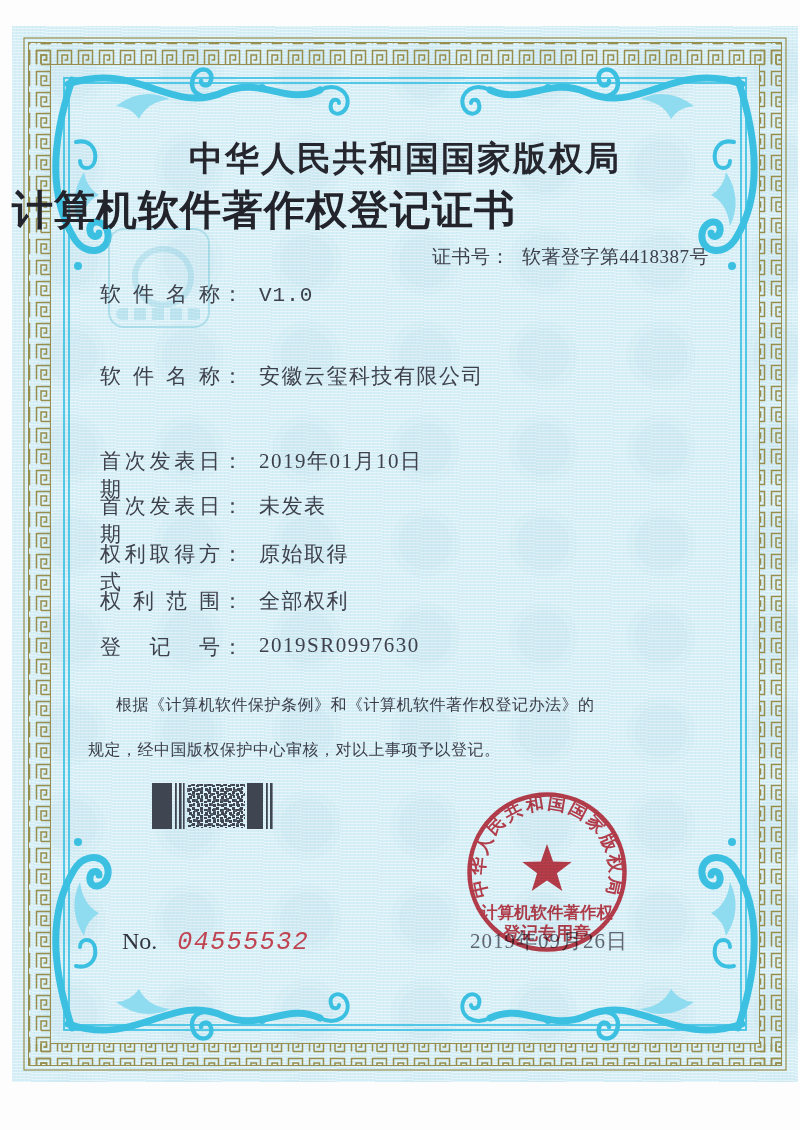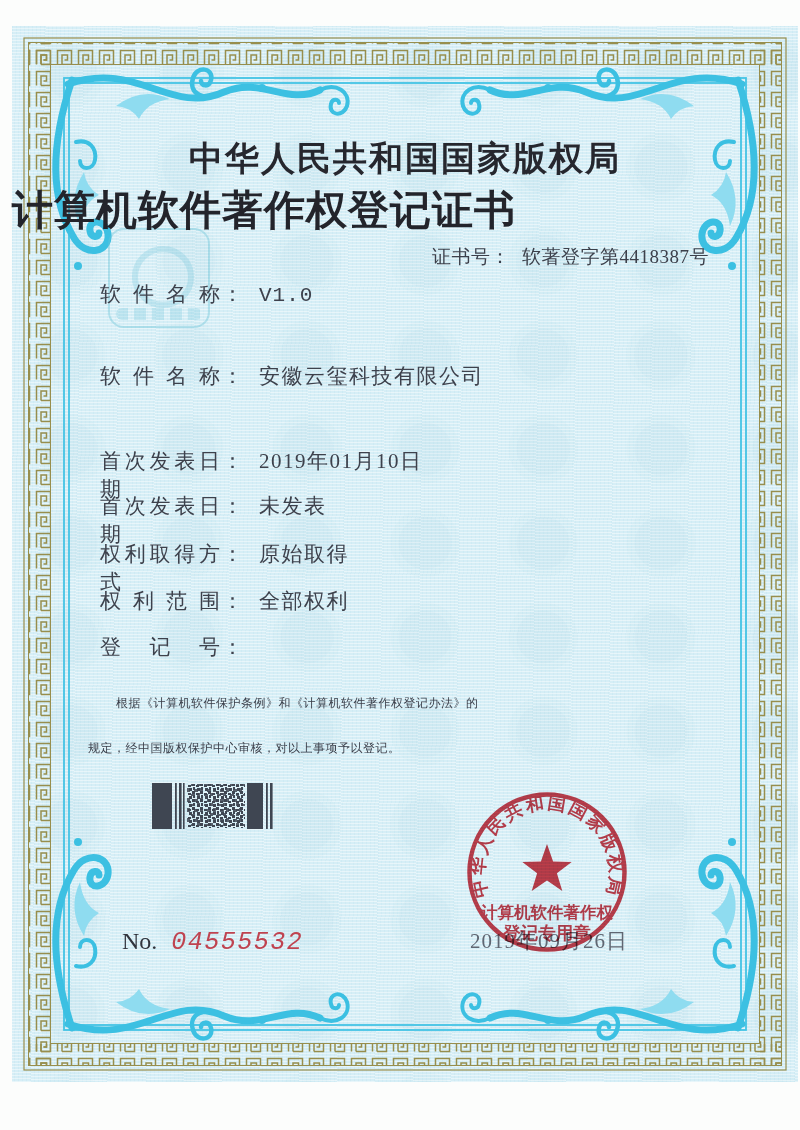--- a/index.html
+++ b/index.html
@@ -29,22 +29,22 @@
   }
   .certno{
     position:absolute;right:89px;top:218px;font-size:19px;color:#3c404b;
     display:flex;gap:12px;letter-spacing:.5px;
   }
   .row{position:absolute;left:88px;display:flex;align-items:flex-start;color:#3d414c;font-size:21px;}
   .flabel{display:inline-block;width:120px;text-align:justify;text-align-last:justify;letter-spacing:0;}
   .colon{margin-left:2px;}
   .fvalue{margin-left:16px;letter-spacing:1.5px;white-space:nowrap;}
   .fvalue .v2{letter-spacing:1px;margin-top:4px;font-family:Liberation Mono, monospace;}
-  .stmt{position:absolute;color:#3a3e49;font-size:12px;letter-spacing:.5px;white-space:nowrap;}
-  .serial{position:absolute;left:110px;top:902px;font-size:24px;color:#31343d;display:flex;gap:14px;align-items:baseline;}
+  .stmt{position:absolute;color:#3a3e49;font-size:16px;letter-spacing:.5px;white-space:nowrap;}
+  .serial{position:absolute;left:110px;top:902px;font-size:24px;color:#31343d;display:flex;gap:20px;align-items:baseline;}
   .serial .num{font-family:"Liberation Mono","DejaVu Sans Mono",monospace;font-size:25px;color:#bf4350;letter-spacing:1.5px;font-style:italic;}
   .sealdate{
     position:absolute;left:458px;top:901px;font-size:21px;color:#5f6672;
     letter-spacing:1px;z-index:1;white-space:nowrap;
   }
   .seal{position:absolute;left:450px;top:761px;z-index:2;mix-blend-mode:multiply;opacity:.92;}
   .holo{
     position:absolute;left:96px;top:202px;width:98px;height:96px;
     border:2px solid rgba(105,195,215,.40);border-radius:16px;
   }
@@ -161,20 +161,21 @@
 
   <div class="row" style="top:561px">
     <span class="flabel">权利范围</span>
       <span class="colon">：</span>
     <div class="fvalue">全部权利</div>
   </div>
 
   <div class="row" style="top:607px">
     <span class="flabel">登记号</span>
       <span class="colon">：</span>
+    <div class="fvalue">2019SR0997630</div>
   </div>
 
   <div class="stmt" style="left:104px;top:669px">根据《计算机软件保护条例》和《计算机软件著作权登记办法》的</div>
   <div class="stmt" style="left:76px;top:714px">规定，经中国版权保护中心审核，对以上事项予以登记。</div>
 
   <svg class="barcode" width="122" height="46" viewBox="0 0 122 46">
     <rect x="0" y="0" width="20" height="46" fill="#3f4652"></rect>
     <rect x="23" y="0" width="1.8" height="46" fill="#3f4652"></rect>
     <rect x="27" y="0" width="2.6" height="46" fill="#3f4652"></rect>
     <rect x="31" y="0" width="1.6" height="46" fill="#3f4652"></rect>

